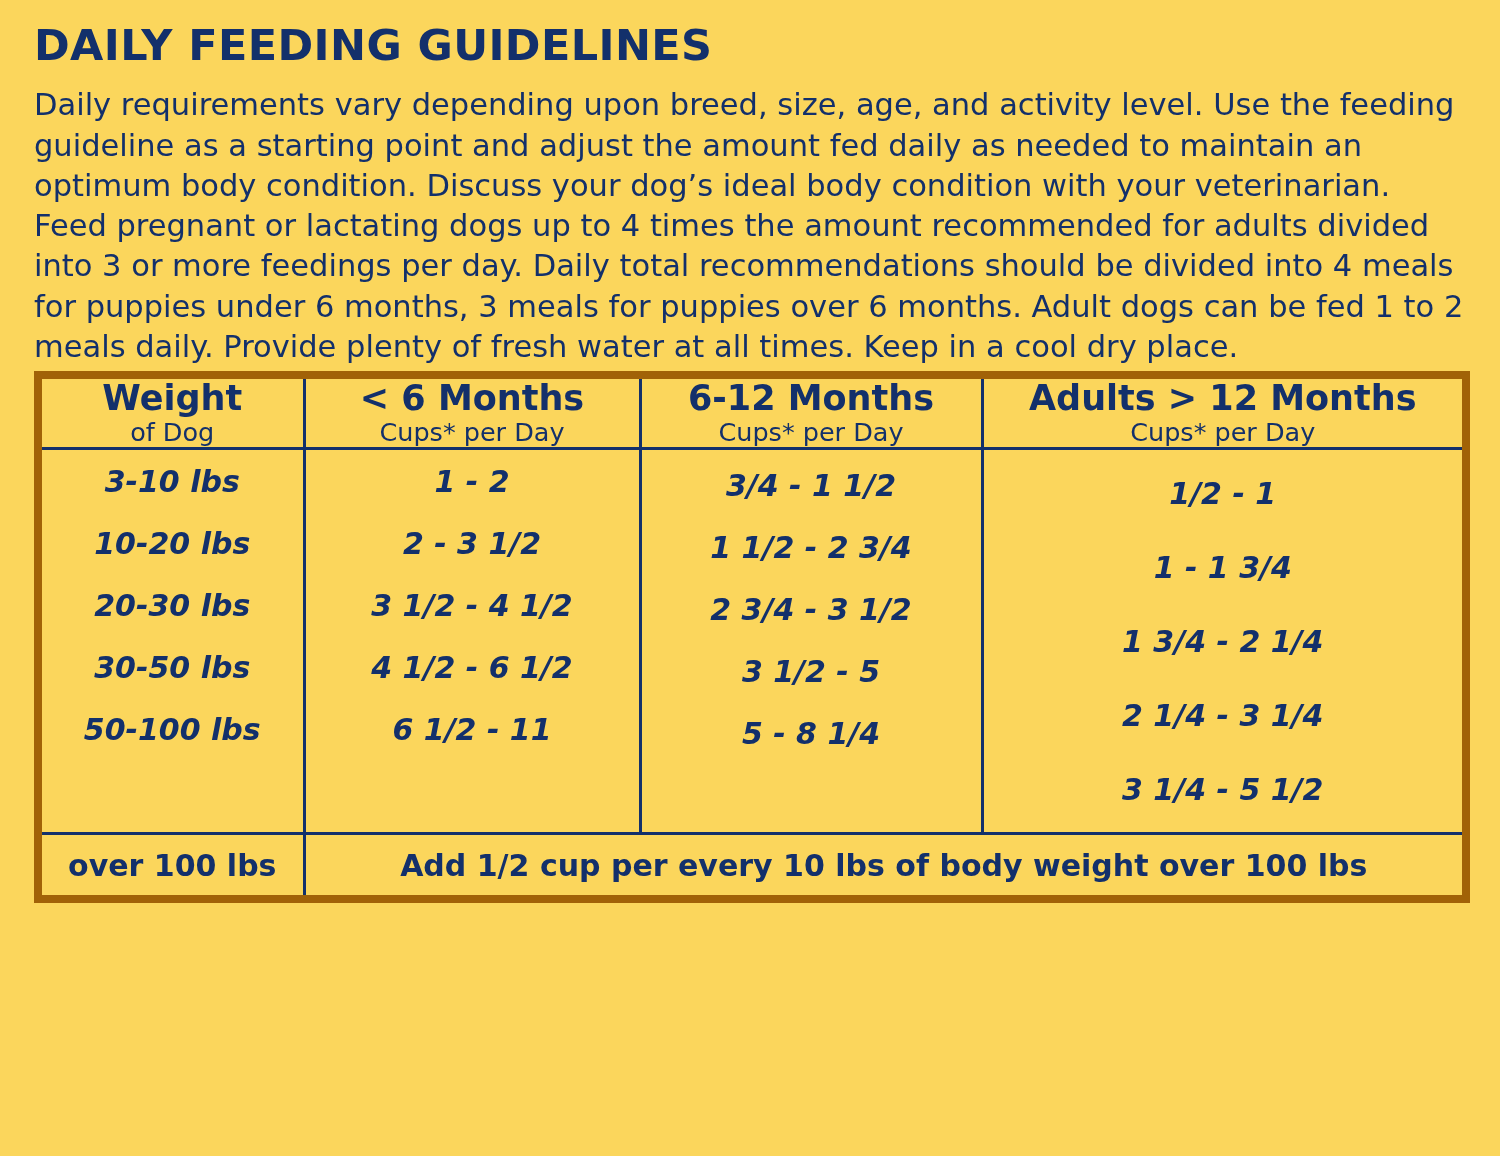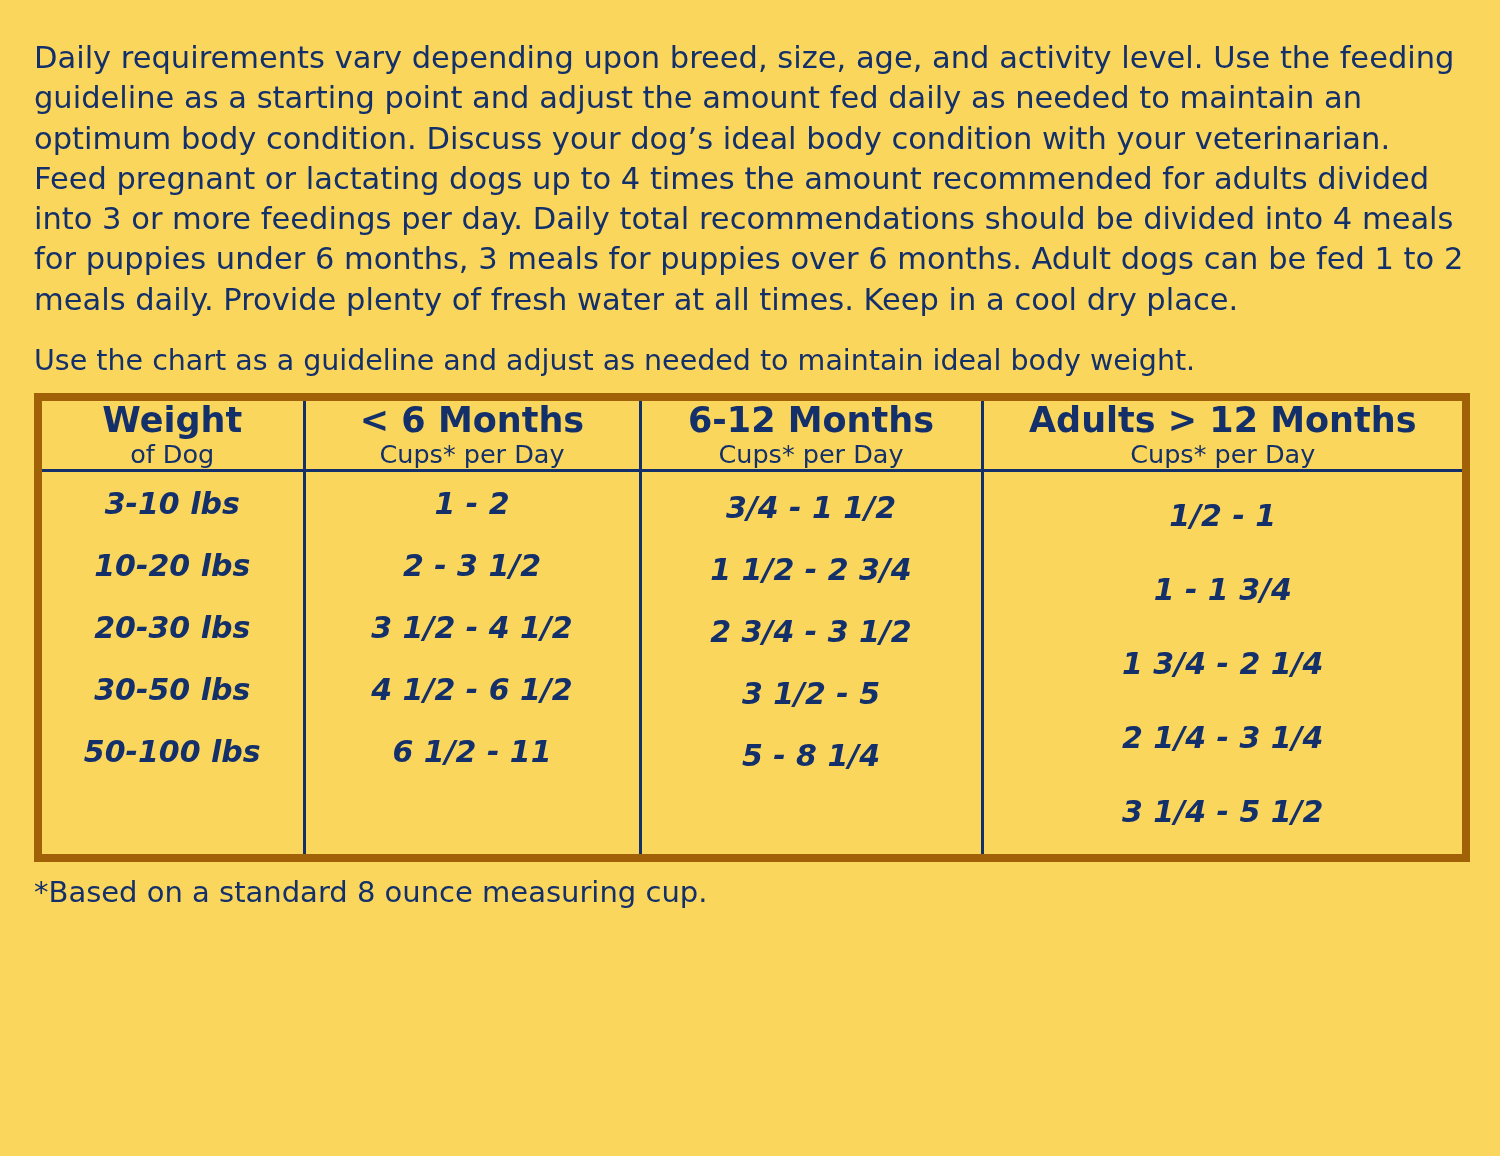--- a/index.html
+++ b/index.html
@@ -111,24 +111,24 @@
     font-size: 29px;
     margin-top: 12px;
     line-height: 1.25;
   }
 </style>
 </head>
 <body>
 
 <div class="page">
 
+  <h1 class="title">DAILY FEEDING GUIDELINES</h1>
 
   <p class="intro">Daily requirements vary depending upon breed, size, age, and activity level. Use the feeding guideline as a starting point and adjust the amount fed daily as needed to maintain an optimum body condition. Discuss your dog’s ideal body condition with your veterinarian. Feed pregnant or lactating dogs up to 4 times the amount recommended for adults divided into 3 or more feedings per day. Daily total recommendations should be divided into 4 meals for puppies under 6 months, 3 meals for puppies over 6 months. Adult dogs can be fed 1 to 2 meals daily. Provide plenty of fresh water at all times. Keep in a cool dry place.</p>
 
-  <p class="subnote">Use the chart as a guideline and adjust as needed to maintain ideal body weight.</p>
 
   <table class="feeding">
     <colgroup>
       <col class="col-weight">
       <col class="col-a">
       <col class="col-b">
       <col class="col-c">
     </colgroup>
     <thead>
       <tr>
@@ -182,18 +182,21 @@
         <td class="grid-cell">
           <div class="stack pad-top-24">
             <div>1/2 - 1</div>
             <div>1 - 1 3/4</div>
             <div>1 3/4 - 2 1/4</div>
             <div>2 1/4 - 3 1/4</div>
             <div>3 1/4 - 5 1/2</div>
           </div>
         </td>
       </tr>
+      <tr>
+        <td class="full-row-cell">over 100 lbs</td>
+        <td class="full-row-cell" colspan="3">Add 1/2 cup per every 10 lbs of body weight over 100 lbs</td>
+      </tr>
     </tbody>
   </table>
 
-  <p class="footnote">*Based on a standard 8 ounce measuring cup.</p>
 
 </div>
 
 </body></html>

